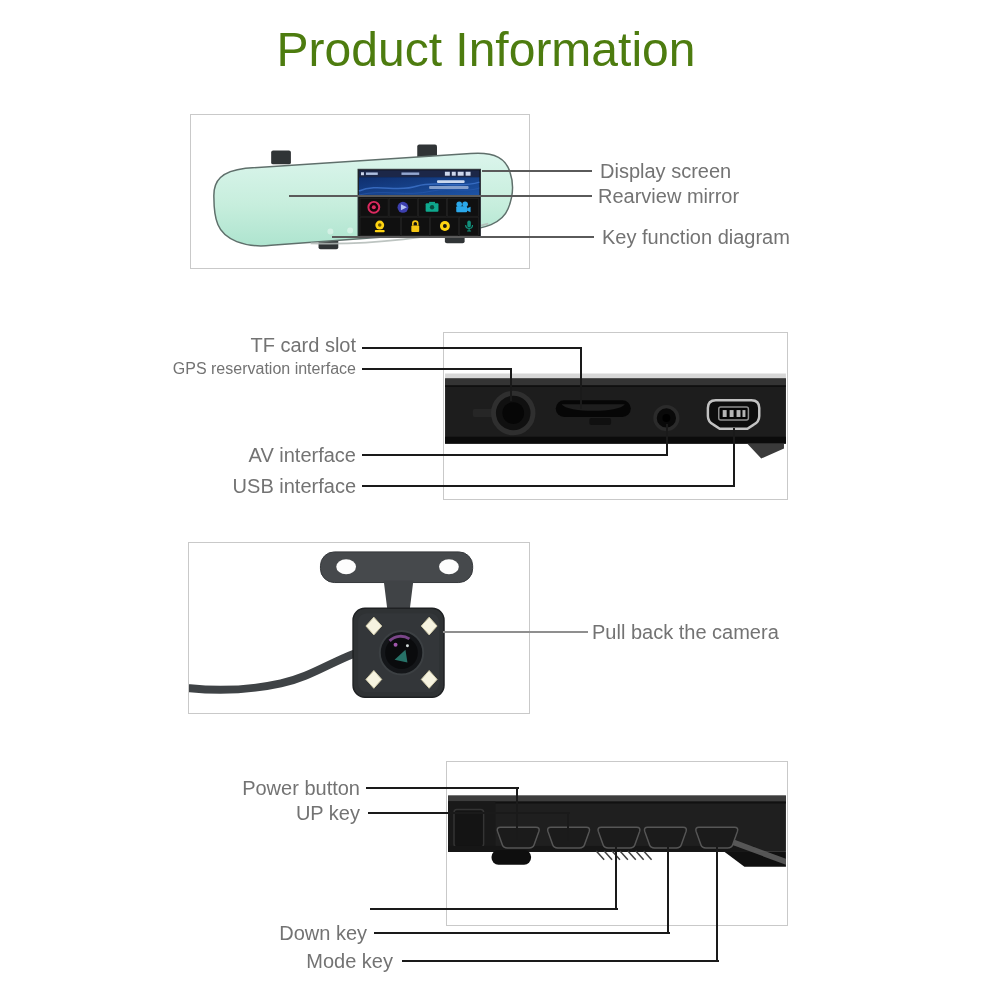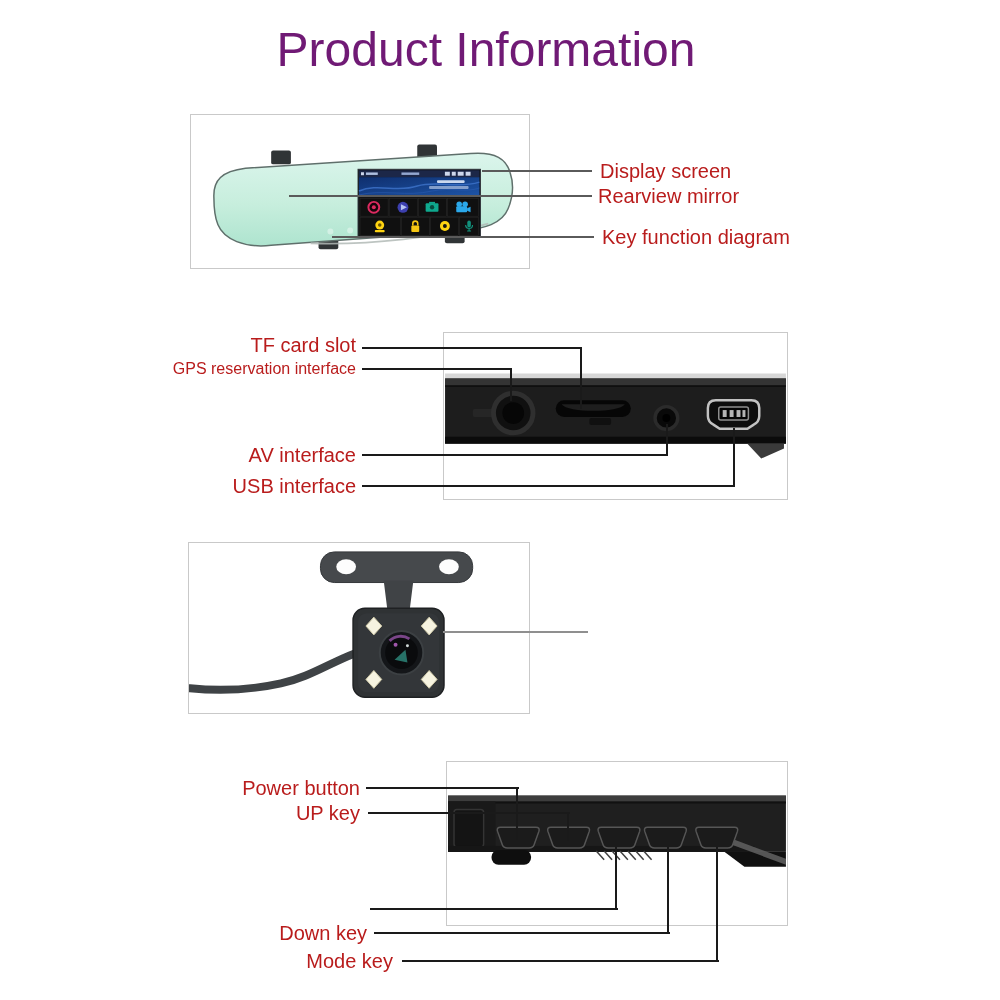--- a/index.html
+++ b/index.html
@@ -1,24 +1,24 @@
 <!DOCTYPE html>
 <html><head>
 <meta charset="utf-8">
 <style>
   html,body{margin:0;padding:0;background:#ffffff;}
   .canvas{position:relative;width:1000px;height:1000px;background:#ffffff;overflow:hidden;
           font-family:"Liberation Sans",sans-serif;color:#3b3b3b;}
   .title{position:absolute;left:0;top:22px;width:972px;text-align:center;
-         font-size:48px;color:#701a75;letter-spacing:0;}
+         font-size:48px;color:#4d7c0f;letter-spacing:0;}
   .imgbox{position:absolute;border:1px solid #c9c9c9;background:#ffffff;box-sizing:border-box;}
   .imgbox svg{display:block;width:100%;height:100%;}
   .hline{position:absolute;height:2px;}
   .vline{position:absolute;width:2px;}
-  .lbl{position:absolute;font-size:20px;line-height:25px;white-space:nowrap;color:#b91c1c;}
+  .lbl{position:absolute;font-size:20px;line-height:25px;white-space:nowrap;color:#737373;}
   .rlbl{text-align:right;width:210px;}
   .sm{font-size:16px;line-height:20px;}
   .ln-gray{background:#5a5a5a;}
   .ln-dark{background:#1a1a1a;}
   .ln-soft{background:#8f8f8f;}
 </style>
 </head>
 <body>
 
 <div class="canvas">
@@ -210,20 +210,21 @@
         <circle cx="214" cy="111" r="16.5" fill="#0a0b0d"></circle>
         <path d="M202 99 A16 16 0 0 1 222 97" fill="none" stroke="#8d4f9e" stroke-width="3" opacity="0.85"></path>
         <path d="M207 118 L218 108 L220 121 Z" fill="#2a7d72" opacity="0.9"></path>
         <circle cx="208" cy="103" r="2" fill="#c76ad4" opacity="0.8"></circle>
         <circle cx="220" cy="104" r="1.5" fill="#e8f2ef" opacity="0.9"></circle>
       </g>
     </svg>
   </div>
 
   <div class="hline ln-soft" style="left:443px;top:631px;width:145px;"></div>
+  <div class="lbl" style="left:592px;top:620px;">Pull back the camera</div>
 
   <div class="imgbox" style="left:446px;top:761px;width:342px;height:165px;">
     <svg viewBox="0 0 342 165">
       <defs>
         <path id="btn" d="M4 0 H40 Q44 0 43 4 L38 18 Q37 21 33 21 H11 Q7 21 6 18 L1 4 Q0 0 4 0 Z"></path>
       </defs>
       <rect x="0" y="34" width="342" height="57" fill="#1f1f1f"></rect>
       <rect x="0" y="34" width="342" height="6" fill="#3d3d3d"></rect>
       <rect x="0" y="40" width="342" height="2" fill="#111111"></rect>
       <rect x="0" y="40" width="48" height="51" fill="#191919"></rect>

